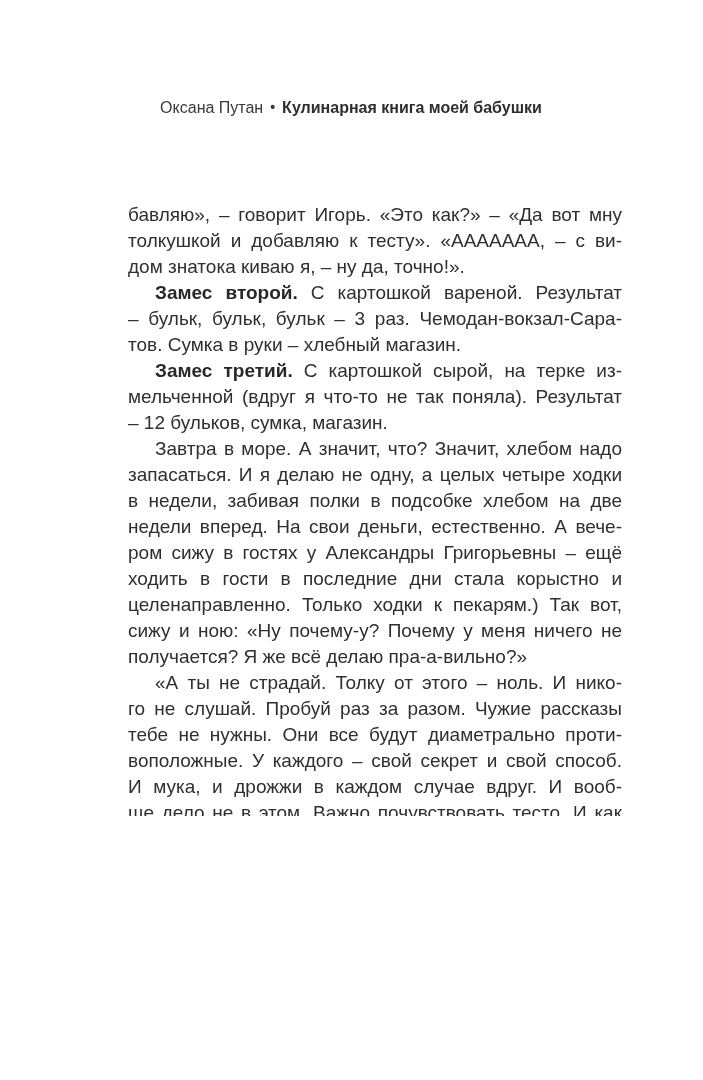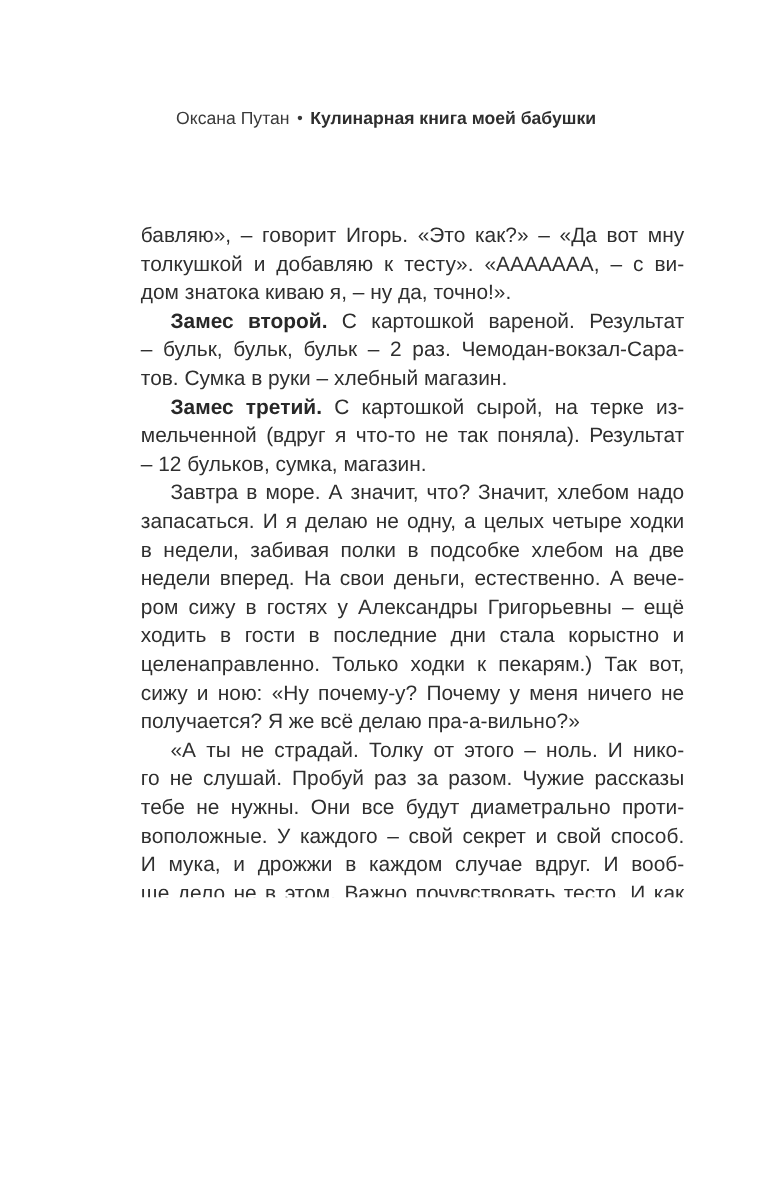--- a/index.html
+++ b/index.html
@@ -74,21 +74,21 @@
   </div>
 
   <div class="content" id="content">
       <div class="para">
         <div class="line">бавляю», – говорит Игорь. «Это как?» – «Да вот мну</div>
         <div class="line">толкушкой и добавляю к тесту». «ААААААА, – с ви-</div>
         <div class="line last">дом знатока киваю я, – ну да, точно!».</div>
       </div>
       <div class="para">
         <div class="line indent"><b class="lead">Замес второй.</b> С картошкой вареной. Результат</div>
-        <div class="line">– бульк, бульк, бульк – 2 раз. Чемодан-вокзал-Сара-</div>
+        <div class="line">– бульк, бульк, бульк – 3 раз. Чемодан-вокзал-Сара-</div>
         <div class="line last">тов. Сумка в руки – хлебный магазин.</div>
       </div>
       <div class="para">
         <div class="line indent"><b class="lead">Замес третий.</b> С картошкой сырой, на терке из-</div>
         <div class="line">мельченной (вдруг я что-то не так поняла). Результат</div>
         <div class="line last">– 12 бульков, сумка, магазин.</div>
       </div>
       <div class="para">
         <div class="line indent">Завтра в море. А значит, что? Значит, хлебом надо</div>
         <div class="line">запасаться. И я делаю не одну, а целых четыре ходки</div>

